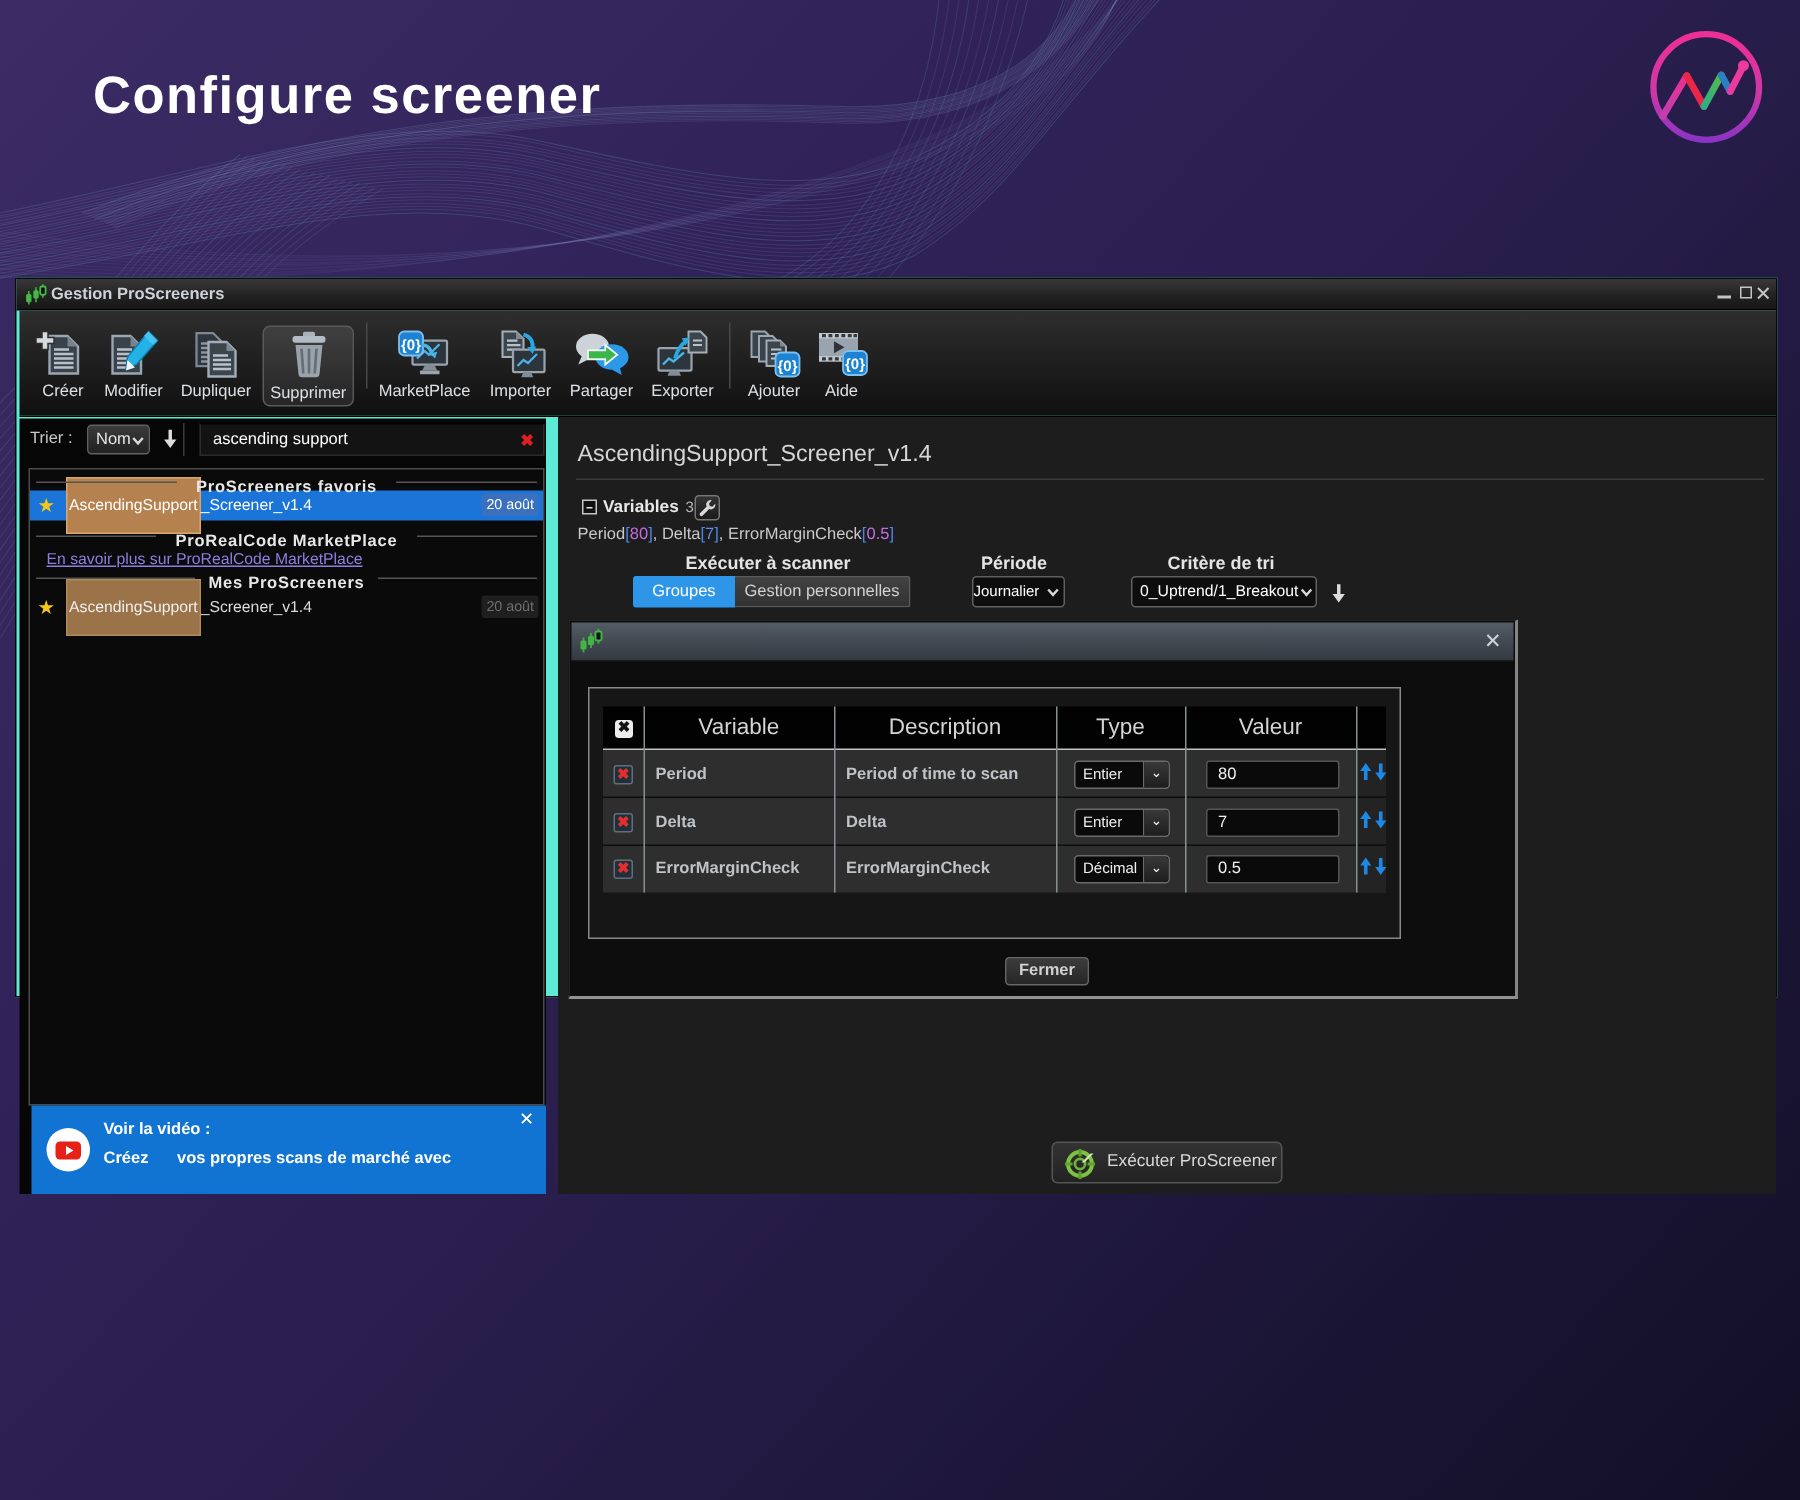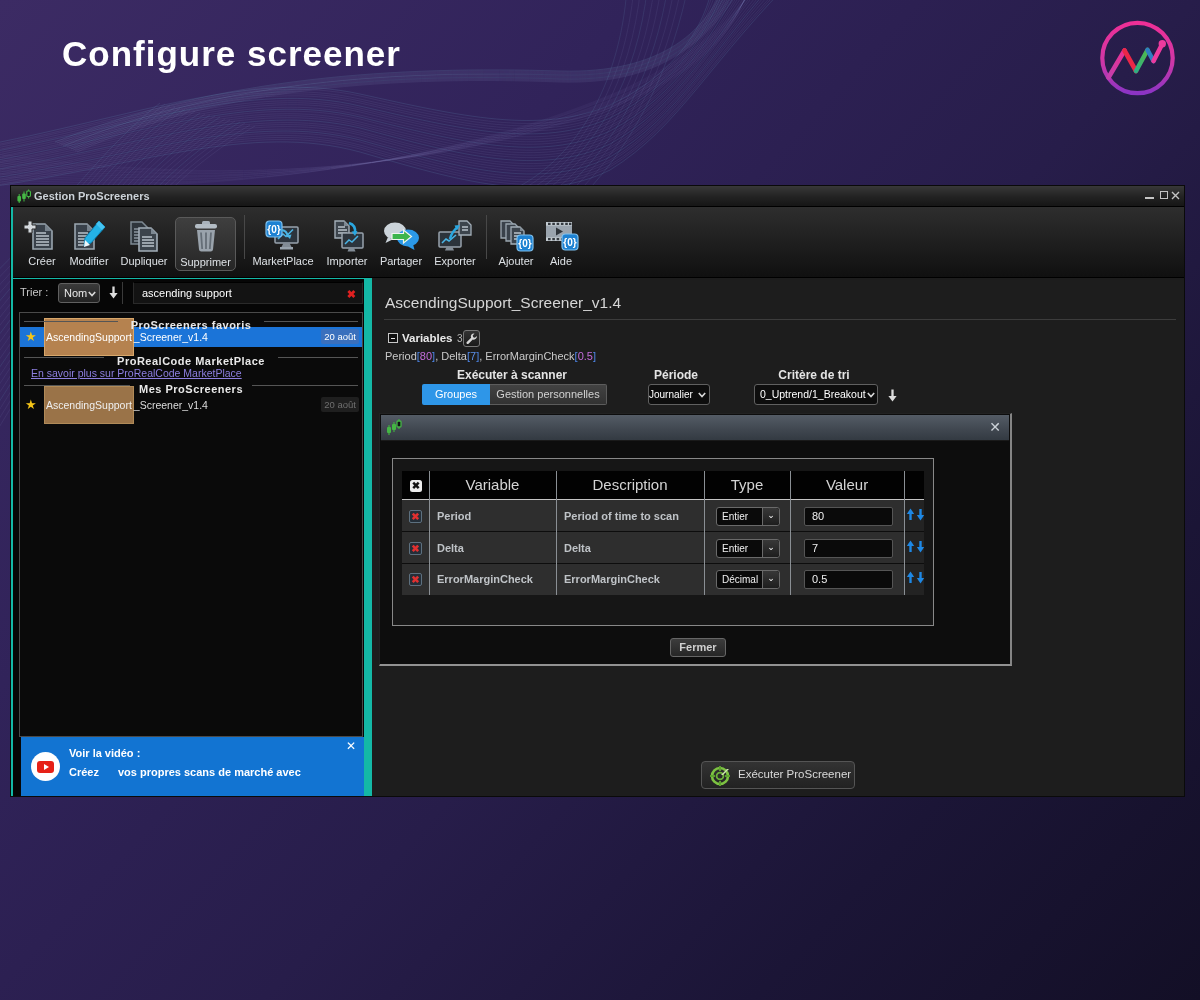--- a/index.html
+++ b/index.html
@@ -4,23 +4,23 @@
 <style>
   * { margin:0; padding:0; box-sizing:border-box; }
   html,body { width:1200px; height:1000px; overflow:hidden; }
   body {
     font-family:"Liberation Sans", sans-serif;
     background:linear-gradient(133deg,#3c2b64 0%,#31235a 30%,#271d4a 56%,#1b1536 79%,#130f26 100%);
     position:relative;
   }
   .abs { position:absolute; }
   #waves { position:absolute; left:0; top:0; }
-  h1.title { position:absolute; left:62px; top:34px; color:#fff; font-size:35px; font-weight:700; letter-spacing:1px; }
+  h1.title { position:absolute; left:62px; top:44px; color:#fff; font-size:35px; font-weight:700; letter-spacing:1px; }
   
-  #win { position:absolute; left:10px; top:185px; width:1175px; height:612px; background:#14b8a6; border:1px solid #0a0a0a; }
+  #win { position:absolute; left:10px; top:185px; width:1175px; height:480px; background:#5eead4; border:1px solid #0a0a0a; }
   #titlebar { position:absolute; left:0; top:0; width:100%; height:21px;
     background:linear-gradient(#383838,#222 55%,#161616); border-bottom:1px solid #000; }
   #titlebar .tname { position:absolute; left:23px; top:4px; font-size:11px; font-weight:bold; color:#ccd2d8; }
   
   #toolbar { position:absolute; left:2px; top:21px; width:1171px; height:71px;
     background:linear-gradient(#2e2e2e,#1c1c1c 60%,#101010); border-bottom:1px solid #000; }
   .tbtn { position:absolute; top:7px; height:55px; text-align:center; color:#dde1e5; font-size:11px; }
   .tbtn .lbl { position:absolute; bottom:2px; width:100%; text-align:center; white-space:nowrap; }
   .tbtn svg { display:block; margin:0 auto; }
   .tsel { background:linear-gradient(#3f3f3f,#262626); border:1px solid #5a5a5a; border-radius:5px; }

